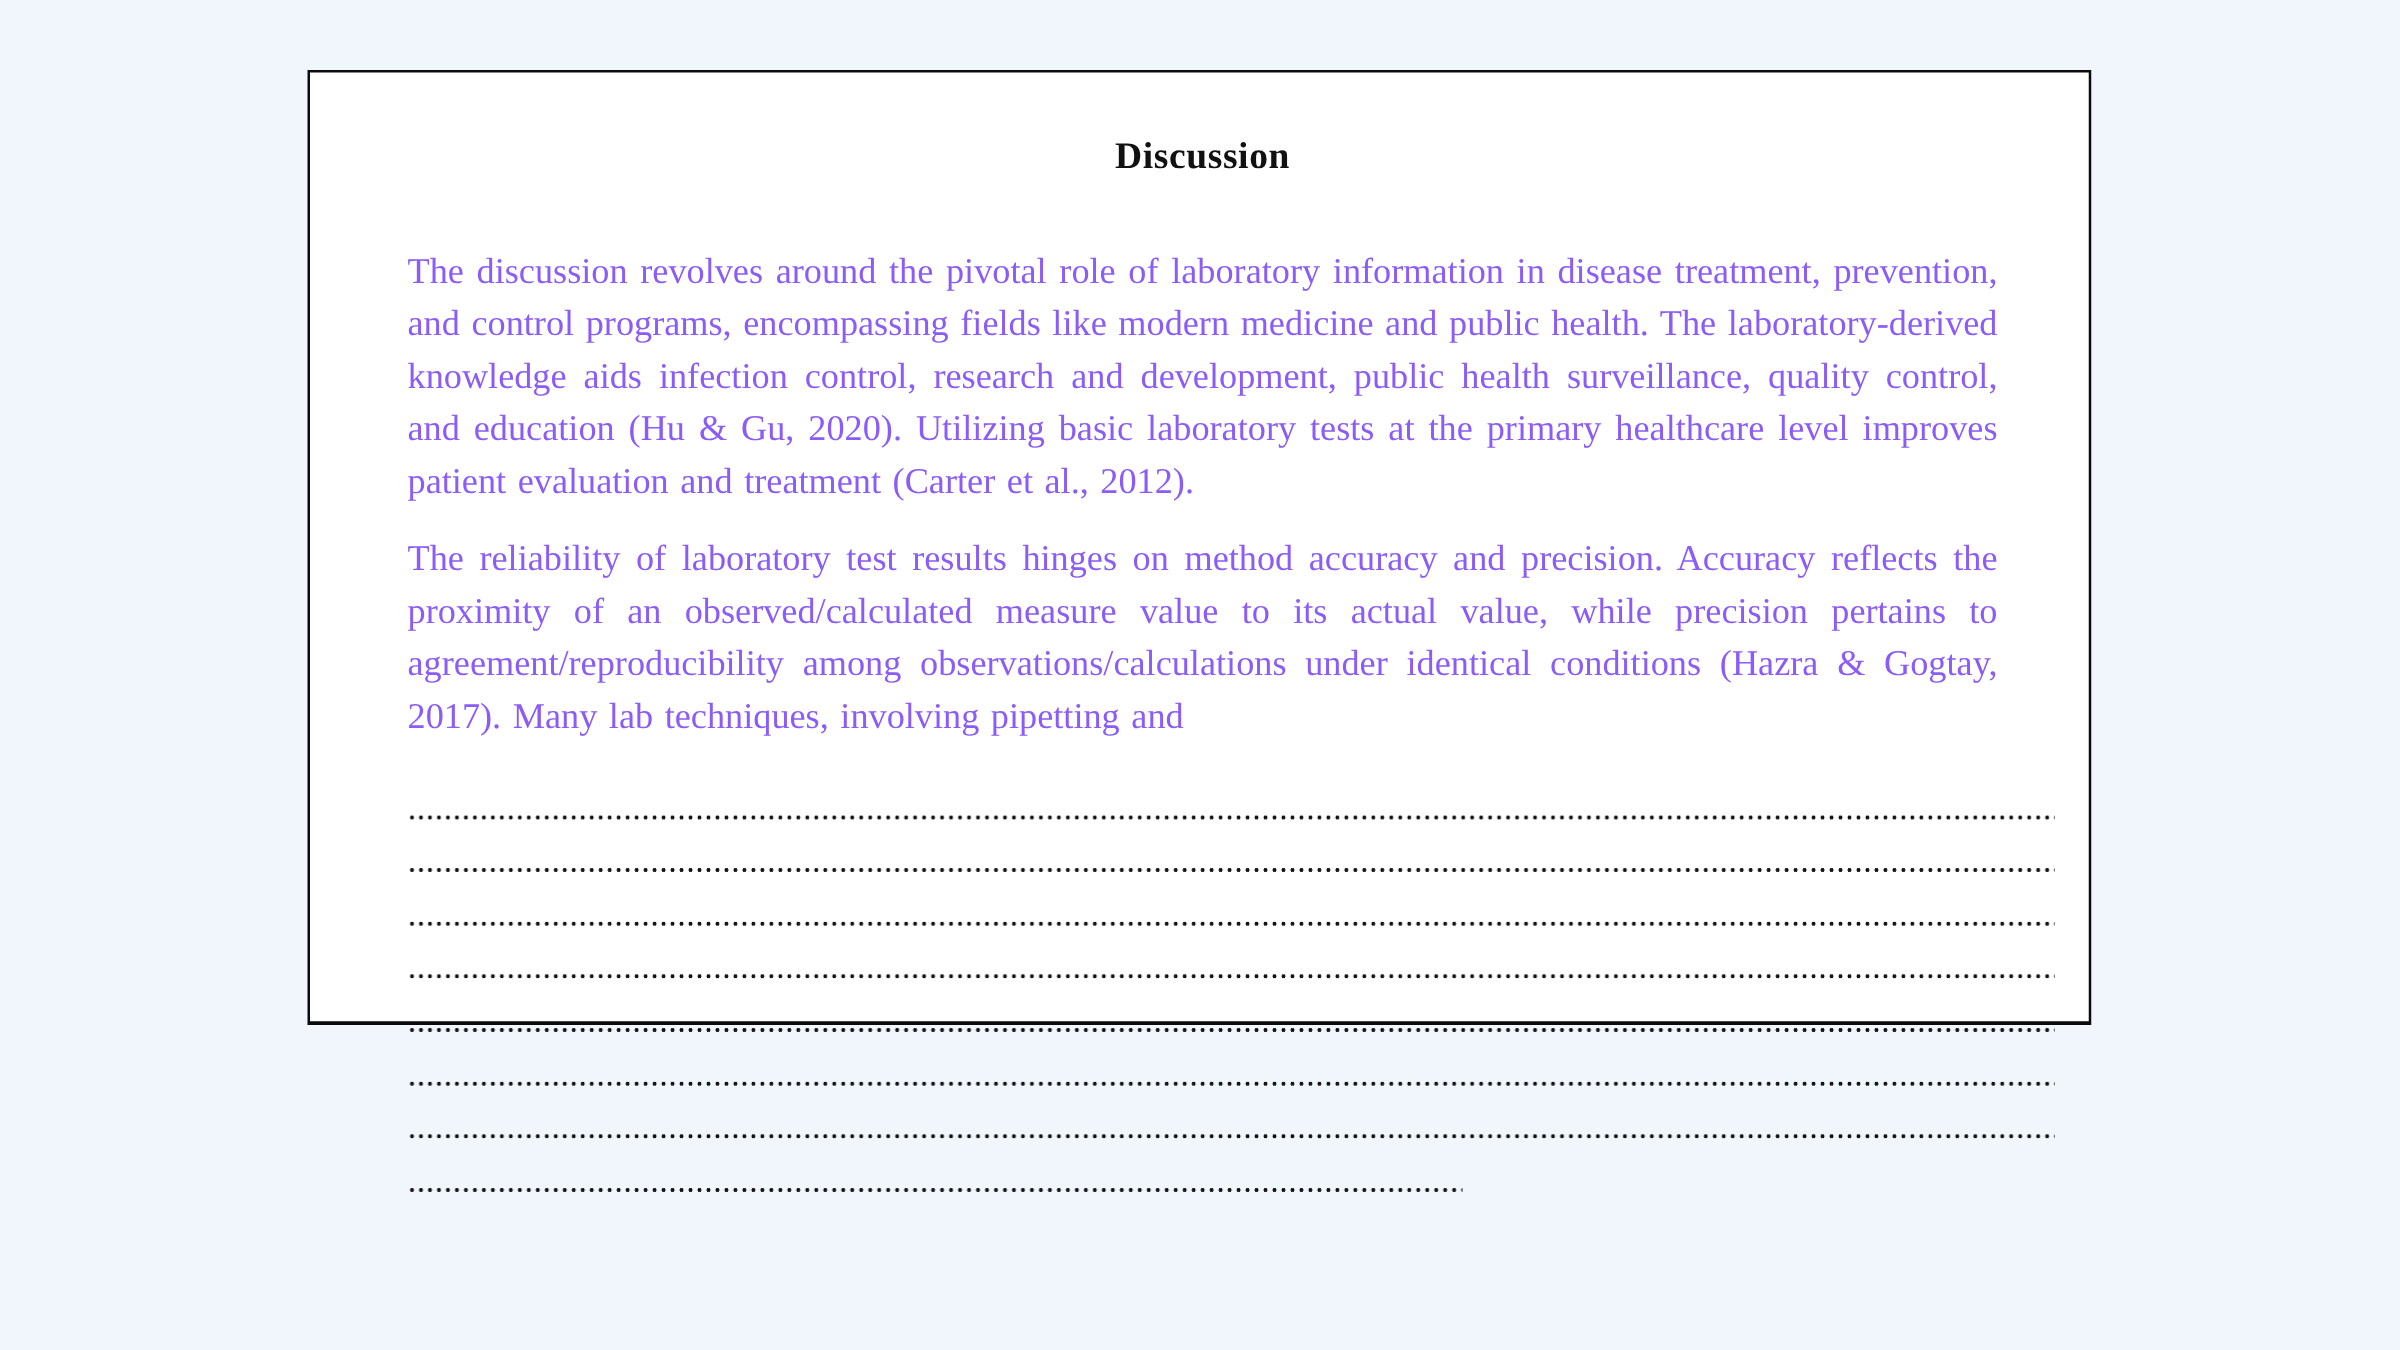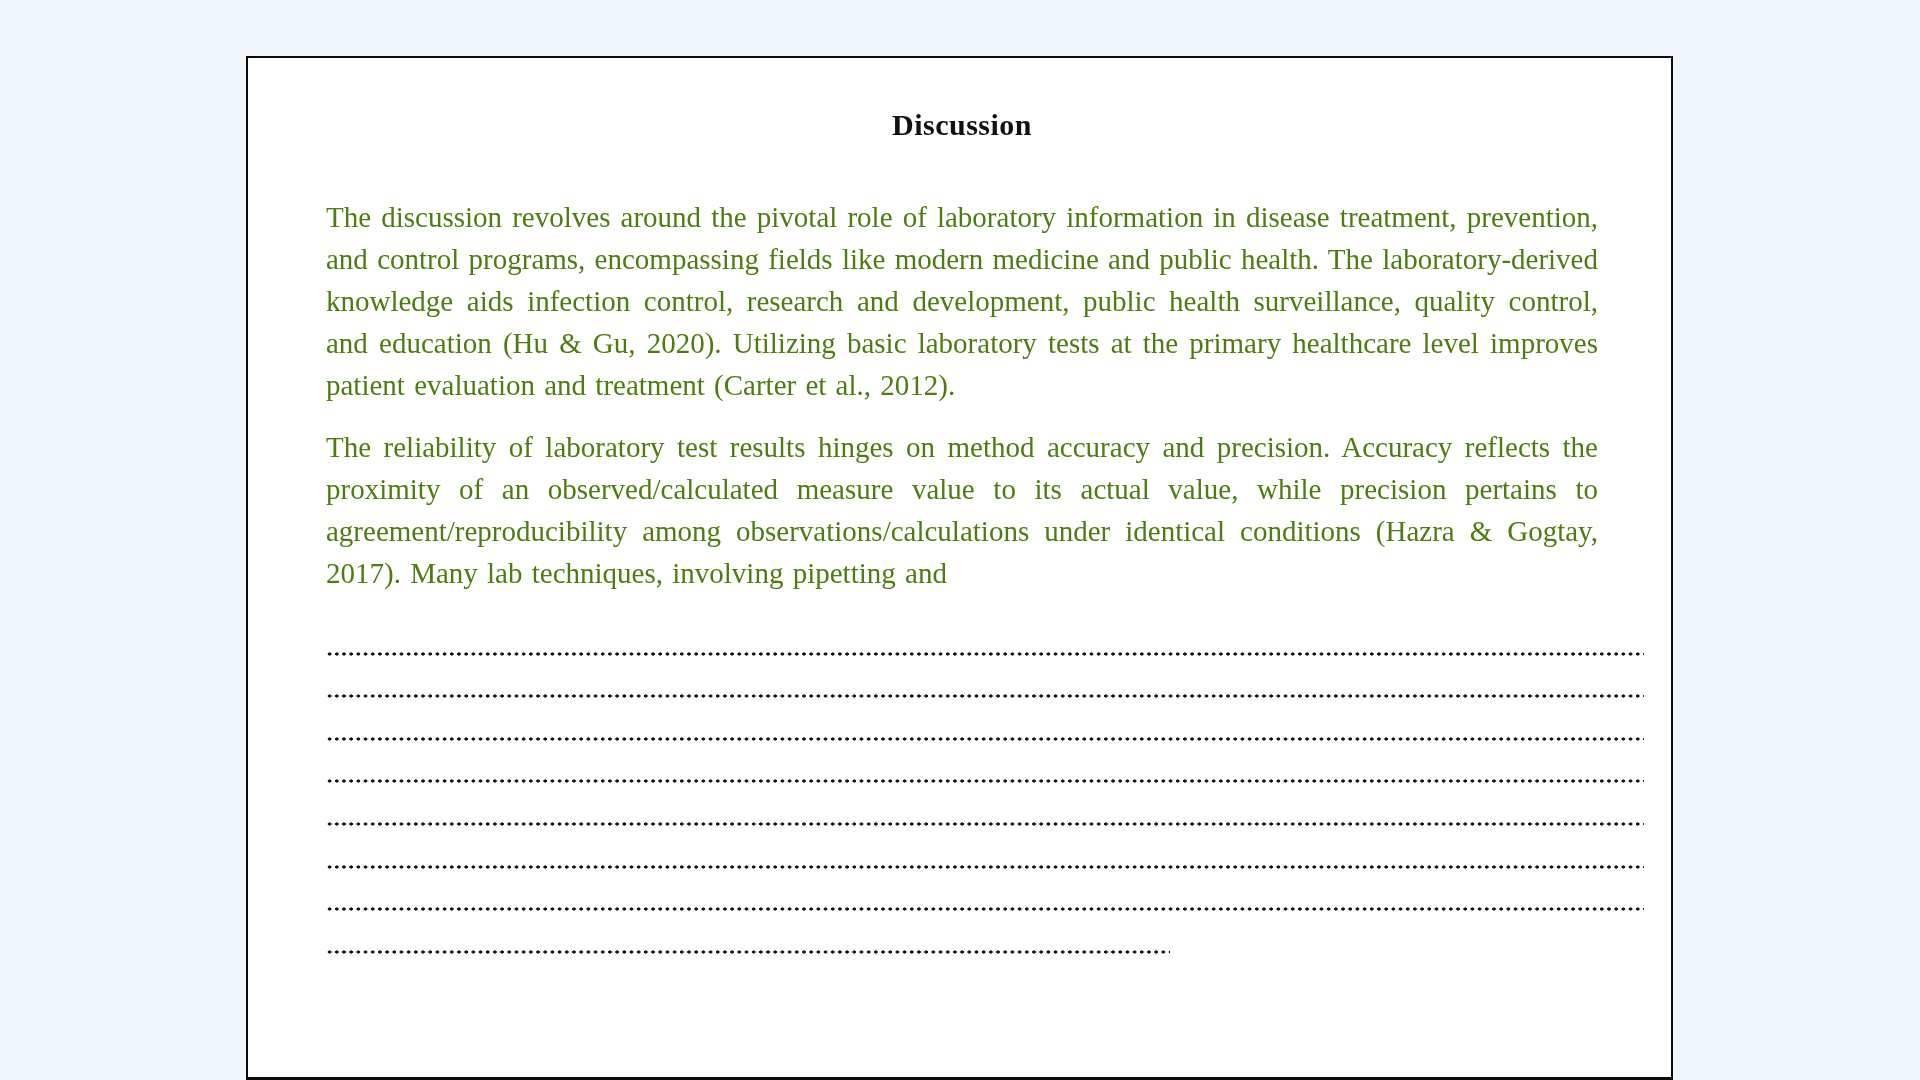--- a/index.html
+++ b/index.html
@@ -9,21 +9,21 @@
     height: 1080px;
     background: #f1f5fc;
     font-family: "Liberation Serif", "DejaVu Serif", serif;
     overflow: hidden;
   }
   .page {
     position: absolute;
     left: 246px;
     top: 56px;
     width: 1427px;
-    height: 1024px;
+    height: 764px;
     background: #ffffff;
     border: 2px solid #0b0b0b;
     border-bottom-width: 3px;
     box-sizing: border-box;
   }
   .content {
     padding: 50px 73px 0 78px;
   }
   .title {
     font-size: 30px;
@@ -31,21 +31,21 @@
     text-align: center;
     color: #111111;
     margin: 0 0 54px 0;
     letter-spacing: 0.5px;
   }
   .para {
     font-size: 29px;
     line-height: 42px;
     text-align: justify;
     text-align-last: left;
-    color: #4d7c0f;
+    color: #8b5cf6;
     margin: 0 0 20px 0;
     word-spacing: 2px;
   }
   .dotted {
     margin-top: 14px;
     width: 1318px;
   }
   .dot-row {
     height: 42.6px;
     background-image: radial-gradient(circle, #141414 1.45px, transparent 1.75px);

